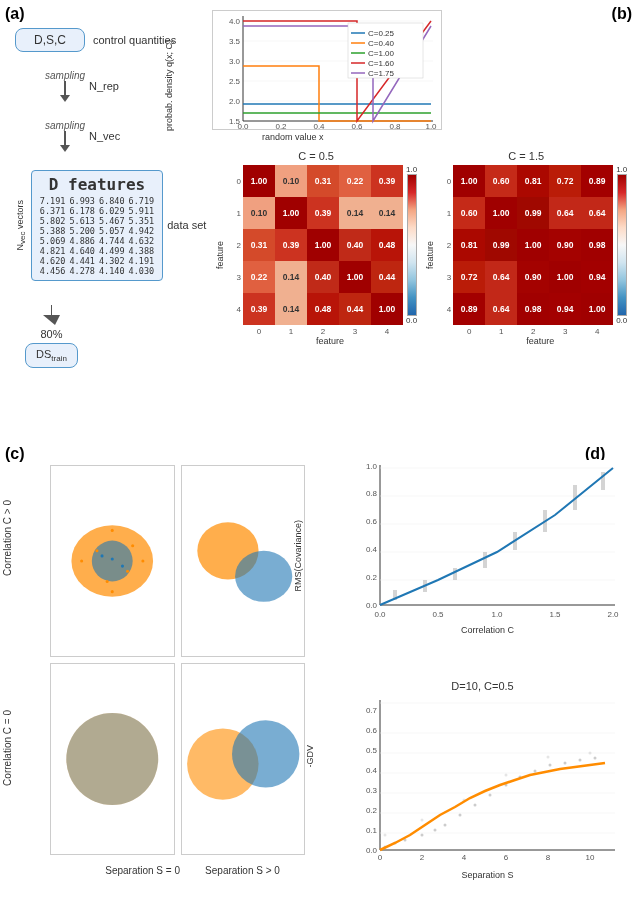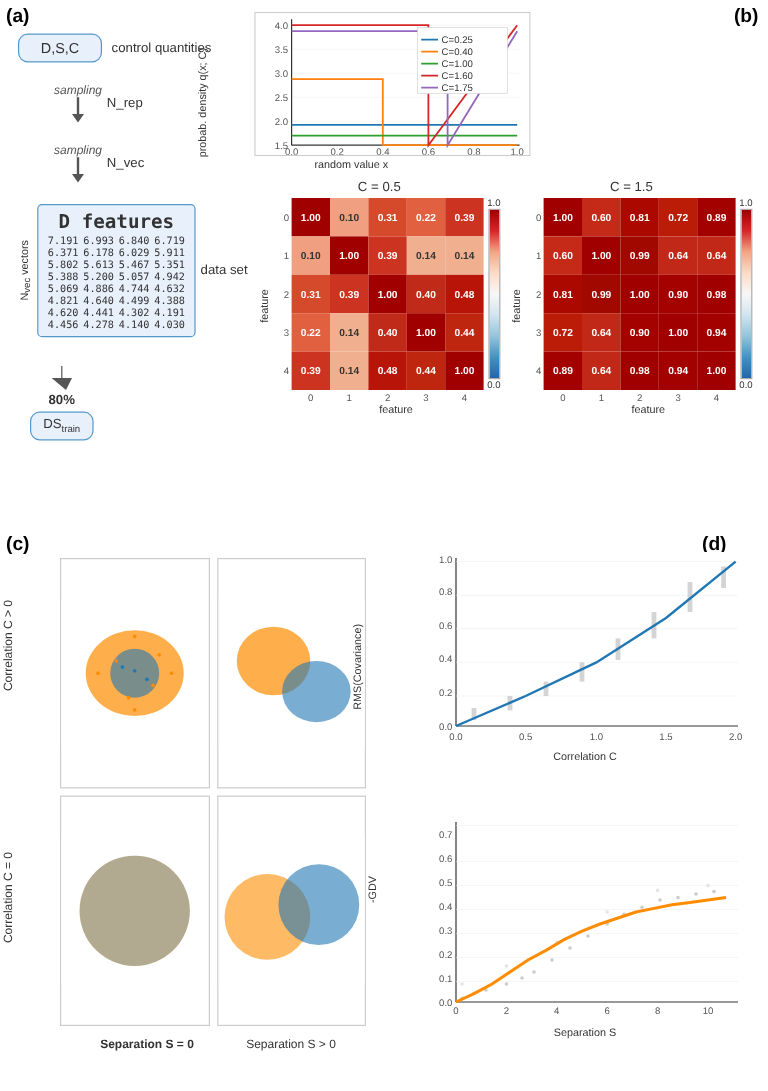--- a/index.html
+++ b/index.html
@@ -234,21 +234,21 @@
       </div>
 
       <div style="display:flex;gap:30px;margin-top:8px;margin-left:10px;">
         <div style="display:flex;flex-direction:column;align-items:center;gap:3px;">
           <div style="display:flex;align-items:center;gap:4px;">
             <div style="display:flex;flex-direction:column;align-items:center;">
               <div class="arrow-line" style="height:10px;background:#555;"></div>
               <div style="width:0;height:0;border-left:12px solid transparent;border-right:5px solid transparent;border-top:10px solid #555;"></div>
             </div>
           </div>
-          <span style="font-size:11px;color:#333;font-weight:bold;">80%</span>
+          <span style="font-size:11px;color:#333;font-weight:normal;">80%</span>
           <div class="box-rounded" style="font-size:11px;">
             DS<sub>train</sub>
           </div>
         </div>
       </div>
     </div>
   </div>
 
   <span class="panel-label" style="position:absolute;right:8px;top:5px;font-size:16px;font-weight:bold;">(b)</span>
 
@@ -503,21 +503,21 @@
         <svg width="100%" height="100%" viewBox="0 0 120 120">
           <rect width="120" height="120" fill="white"></rect>
 
           <ellipse cx="40" cy="65" rx="35" ry="35" fill="#ff8c00" opacity="0.6"></ellipse>
 
           <ellipse cx="82" cy="55" rx="33" ry="33" fill="#1f77b4" opacity="0.6"></ellipse>
         </svg>
       </div>
     </div>
 
-    <div style="position:absolute;left:65px;top:425px;font-size:10px;color:#333;width:115px;text-align:center;font-weight:bold;">Separation S = 0</div>
+    <div style="position:absolute;left:65px;top:425px;font-size:10px;color:#333;width:115px;text-align:right;">Separation S = 0</div>
     <div style="position:absolute;left:185px;top:425px;font-size:10px;color:#333;width:115px;text-align:center;">Separation S &gt; 0</div>
   </div>
 
   <div class="section-d">
     <span class="panel-label" style="position:absolute;left:265px;top:5px;font-size:16px;font-weight:bold;">(d)</span>
 
     <div style="position:absolute;left:15px;top:20px;width:295px;height:195px;">
       <div style="position:relative;">
         <div style="position:absolute;left:-42px;top:60px;writing-mode:vertical-rl;transform:rotate(180deg);font-size:9px;color:#333;white-space:nowrap;">RMS(Covariance)</div>
         <svg width="280" height="165" style="border:0;display:block;margin-left:10px;">
@@ -554,20 +554,21 @@
           <line x1="230" y1="25" x2="230" y2="50" stroke="#aaa" stroke-width="4" opacity="0.5"></line>
           <line x1="258" y1="12" x2="258" y2="30" stroke="#aaa" stroke-width="4" opacity="0.5"></line>
 
           <polyline points="35,145 93,120 152,92 210,55 268,8" fill="none" stroke="#1f77b4" stroke-width="2"></polyline>
         </svg>
         <div style="font-size:9px;color:#333;text-align:center;margin-left:10px;margin-top:0;">Correlation C</div>
       </div>
     </div>
 
     <div style="position:absolute;left:15px;top:240px;width:295px;height:210px;">
+      <div style="font-size:11px;text-align:center;color:#333;margin-bottom:3px;">D=10, C=0.5</div>
       <div style="position:relative;">
         <div style="position:absolute;left:-30px;top:50px;writing-mode:vertical-rl;transform:rotate(180deg);font-size:9px;color:#333;white-space:nowrap;">-GDV</div>
         <svg width="280" height="175" style="border:0;display:block;margin-left:10px;">
           <rect width="280" height="175" fill="white"></rect>
 
           <line x1="35" y1="5" x2="35" y2="155" stroke="#333" stroke-width="1"></line>
           <line x1="35" y1="155" x2="270" y2="155" stroke="#333" stroke-width="1"></line>
 
           <text x="32" y="158" font-size="8" text-anchor="end" fill="#555">0.0</text>
           <text x="32" y="138" font-size="8" text-anchor="end" fill="#555">0.1</text>

